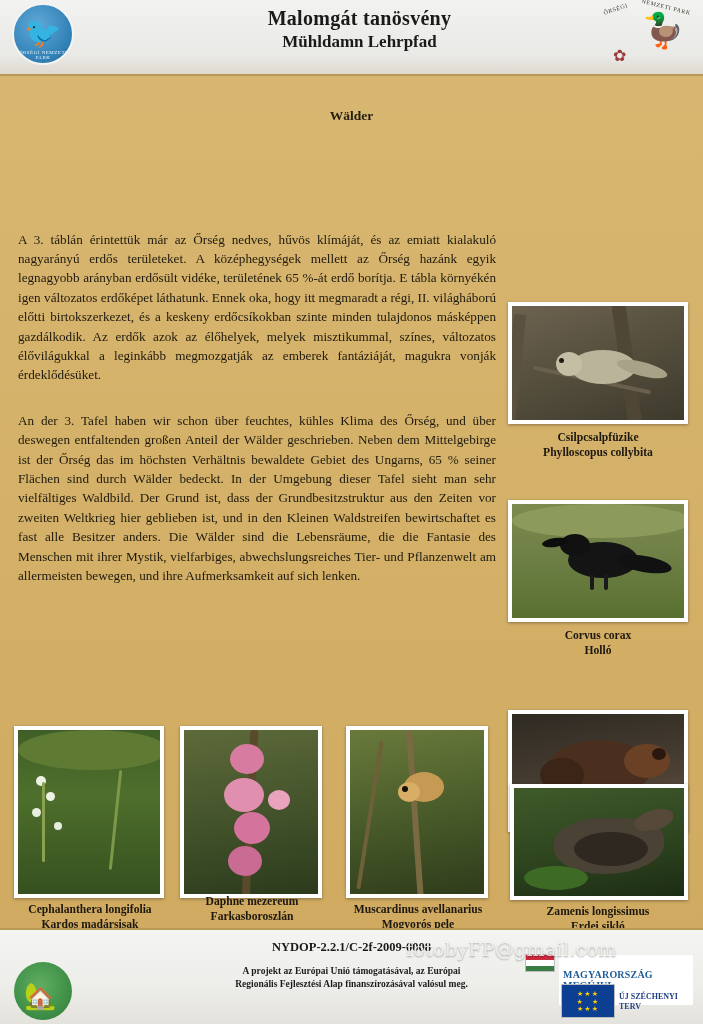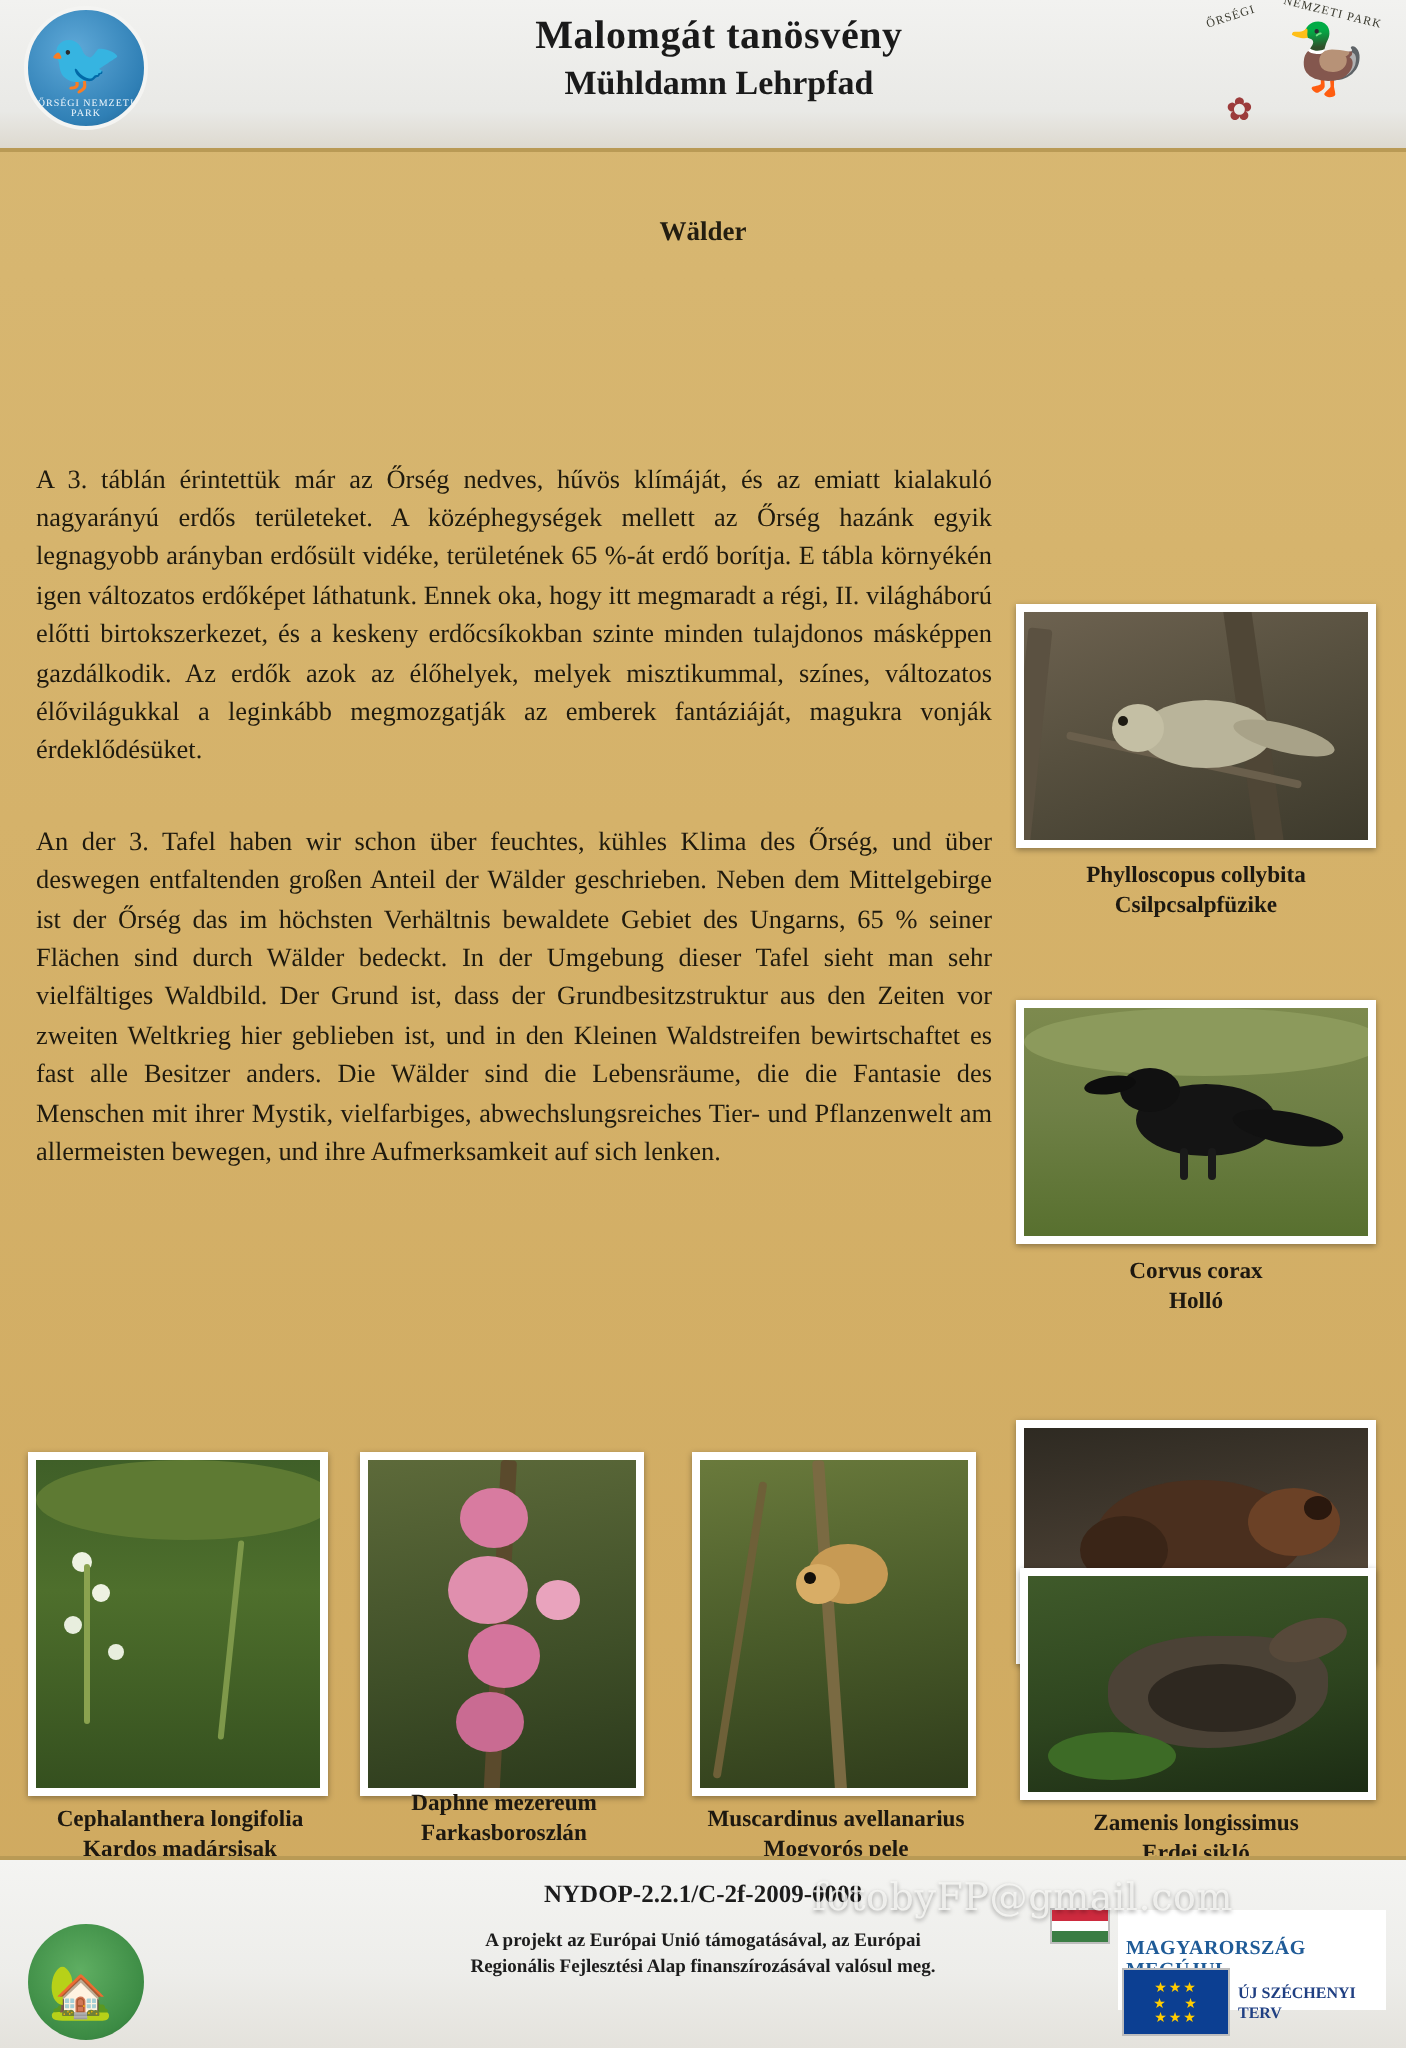--- a/index.html
+++ b/index.html
@@ -309,22 +309,22 @@
         <div class="branch" style="left:-4px; top:8px; width:12px; height:120px; transform:rotate(6deg); background:#5b5141;"></div>
         <div class="branch" style="left:108px; top:-6px; width:14px; height:130px; transform:rotate(-8deg); background:#4f4636;"></div>
         <div class="branch" style="left:20px; top:72px; width:120px; height:4px; transform:rotate(12deg); background:#6a5f4c;"></div>
         <div class="blob" style="left:58px; top:44px; width:66px; height:34px; background:#b9b49a;"></div>
         <div class="blob" style="left:44px; top:46px; width:26px; height:24px; background:#c4bfa4;"></div>
         <div class="blob" style="left:104px; top:56px; width:52px; height:14px; background:#a8a288; transform:rotate(14deg);"></div>
         <div class="blob" style="left:47px; top:52px; width:5px; height:5px; background:#1d1a12;"></div>
       </div>
     </div>
     <div class="caption" style="left:498px; top:304px;">
+      <div>Csilpcsalpfüzike</div>
       <div>Phylloscopus collybita</div>
-      <div>Csilpcsalpfüzike</div>
     </div>
 
     <div class="photo" style="left:508px; top:374px; width:180px; height:122px;">
       <div class="img grass">
         <div class="blob" style="left:0; top:0; width:180px; height:34px; background:#8c9a5c;"></div>
         <div class="blob" style="left:56px; top:38px; width:70px; height:36px; background:#141414;"></div>
         <div class="blob" style="left:48px; top:30px; width:30px; height:22px; background:#111111;"></div>
         <div class="blob" style="left:30px; top:34px; width:26px; height:9px; background:#0d0d0d; transform:rotate(-8deg);"></div>
         <div class="blob" style="left:104px; top:52px; width:56px; height:16px; background:#111111; transform:rotate(10deg);"></div>
         <div class="branch" style="left:78px; top:70px; width:4px; height:16px; background:#1a1a1a;"></div>

